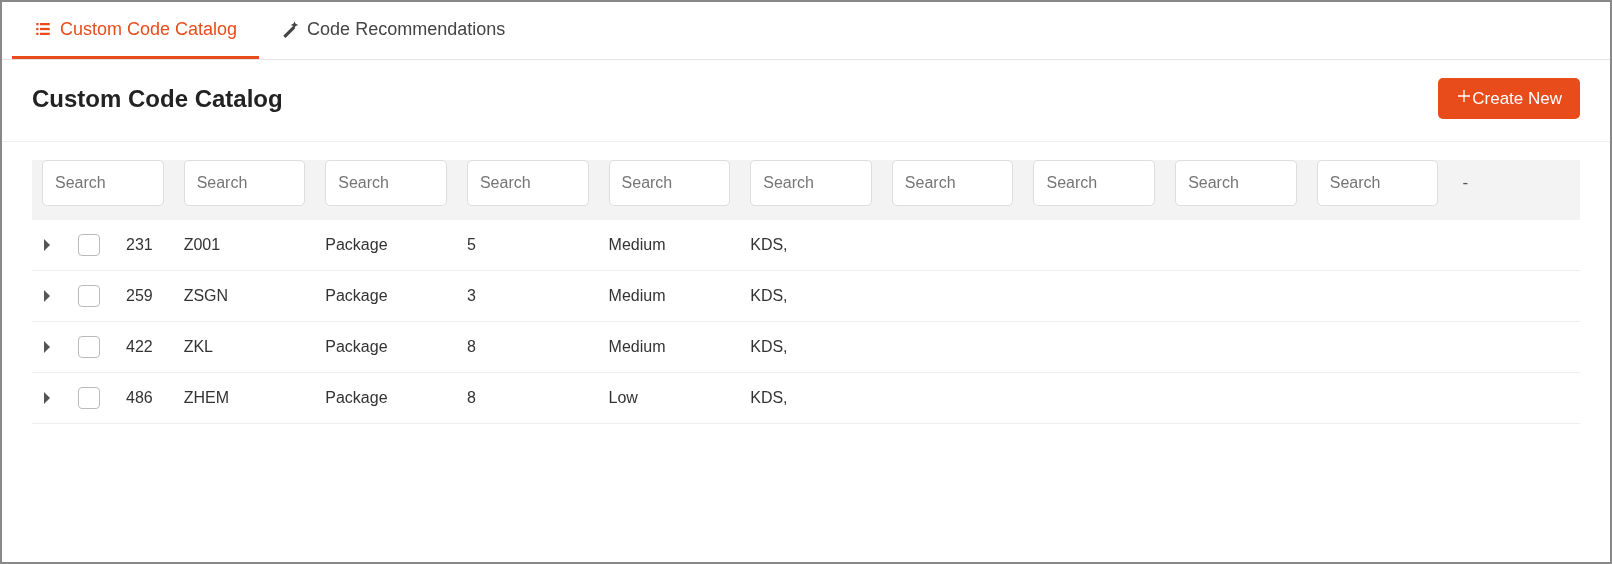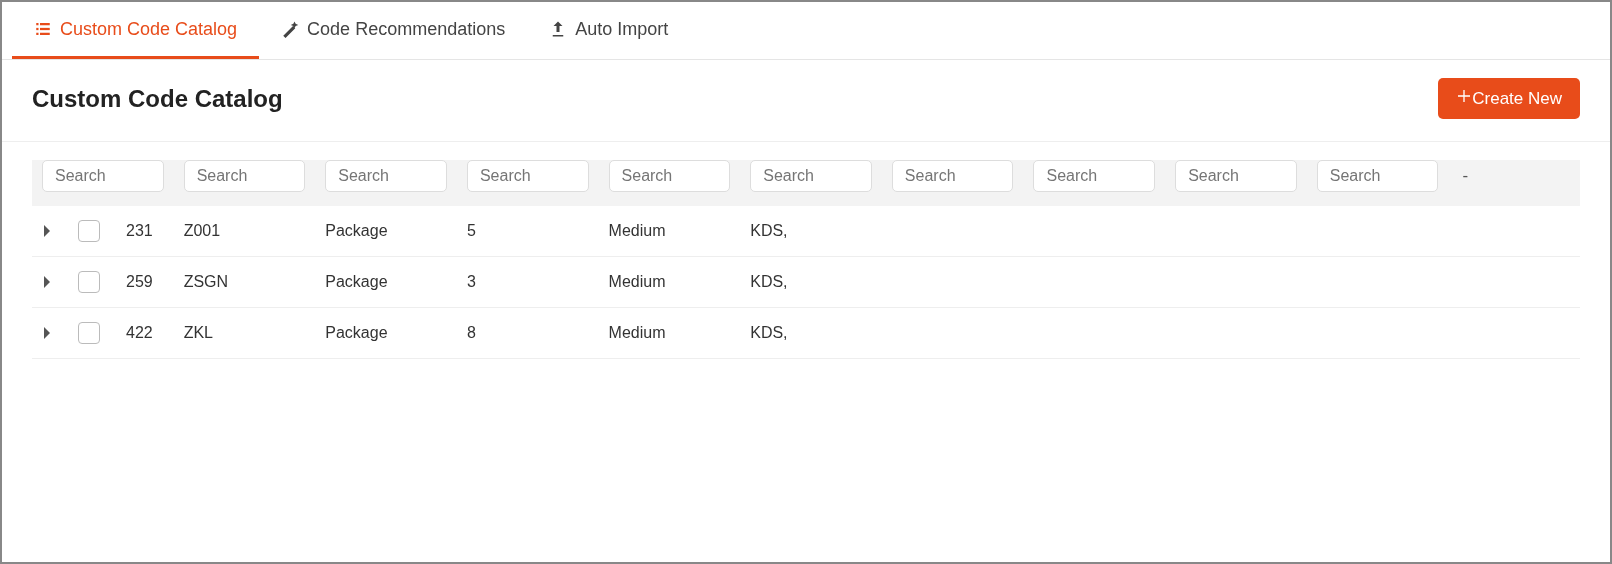--- a/index.html
+++ b/index.html
@@ -77,21 +77,21 @@
     color: #333;
     padding: 12px 10px;
     vertical-align: top;
   }
   tr.filter-row td {
     background: #f3f3f3;
     padding: 0 10px 14px 10px;
   }
   .search-input {
     width: 100%;
-    height: 32px;
+    height: 46px;
     border: 1px solid #ddd;
     border-radius: 5px;
     padding: 0 12px;
     font-size: 16px;
     color: #555;
     background: #fff;
   }
   .dash-cell {
     color: #555;
     font-size: 17px;
@@ -151,28 +151,20 @@
     <span>Custom Code Catalog</span>
   </div>
   <div class="tab">
     <span class="icon">
       <svg viewBox="0 0 24 24" fill="currentColor">
           <path d="M3 21l13-13 3 3L6 24zM18 2l1.5 3L23 6.5 19.5 8 18 11l-1.5-3L13 6.5 16.5 5z"></path>
         </svg>
     </span>
     <span>Code Recommendations</span>
   </div>
-  <div class="tab">
-    <span class="icon">
-      <svg viewBox="0 0 24 24" fill="currentColor">
-          <path d="M5 20h14v2H5zM12 2l6 6h-4v8h-4V8H6z"></path>
-        </svg>
-    </span>
-    <span>Auto Import</span>
-  </div>
 </div>
 
 <div class="page-header">
   <h1 class="page-title">Custom Code Catalog</h1>
   <button class="create-btn">
     <span class="icon">
       <svg viewBox="0 0 24 24" fill="currentColor">
           <path d="M11 3h2v8h8v2h-8v8h-2v-8H3v-2h8z"></path>
         </svg>
     </span>
@@ -273,15 +265,38 @@
           <td>Package</td>
           <td>8</td>
           <td>Medium</td>
           <td>KDS,</td>
           <td></td>
           <td></td>
           <td></td>
           <td></td>
           <td></td>
         </tr>
+        <tr class="data-row">
+          <td>
+            <div class="id-cell">
+              <span class="chevron">
+                <svg viewBox="0 0 10 14" fill="currentColor">
+                  <path d="M2 1l6 6-6 6z"></path>
+                </svg>
+              </span>
+              <span class="chk"></span>
+              <span>486</span>
+            </div>
+          </td>
+          <td>ZHEM</td>
+          <td>Package</td>
+          <td>8</td>
+          <td>Low</td>
+          <td>KDS,</td>
+          <td></td>
+          <td></td>
+          <td></td>
+          <td></td>
+          <td></td>
+        </tr>
       </tbody>
   </table>
 </div>
 
 </body></html>

